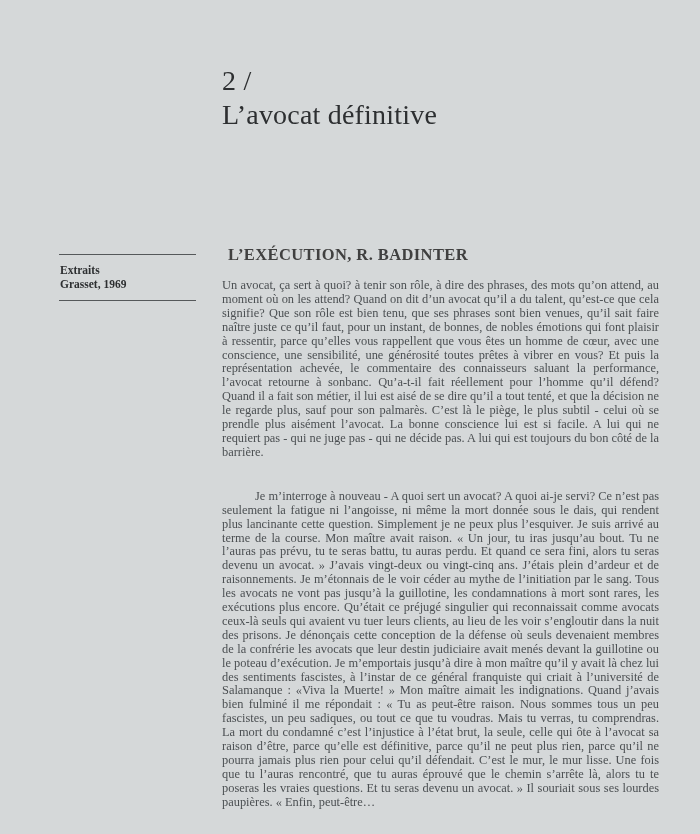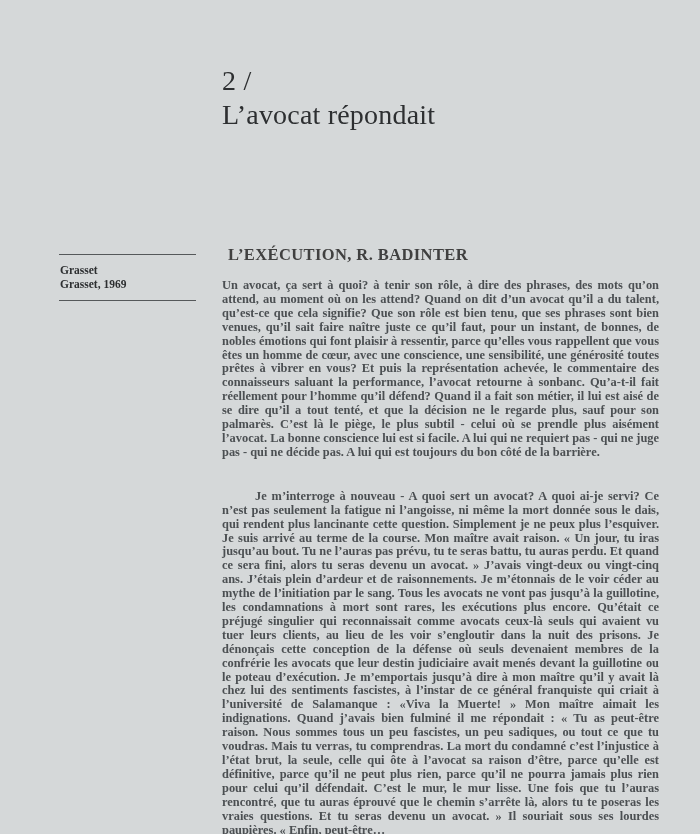--- a/index.html
+++ b/index.html
@@ -65,45 +65,44 @@
     font-weight: 700;
     letter-spacing: 0.4px;
   }
   .body-copy p {
     margin: 0;
     color: #4b4f52;
     font-size: 12.4px;
     line-height: 13.9px;
     text-align: justify;
     hyphens: auto;
-    font-weight: bold;
     -webkit-hyphens: auto;
   }
   .body-copy p.first {
     margin-top: 14px;
   }
   .body-copy p.indented {
     margin-top: 30px;
     text-indent: 33px;
   }
 </style>
 </head>
 <body>
 
 <div class="page" lang="fr">
 
   <div class="chapter">
     <div>2 /</div>
-    <div>L’avocat répondait</div>
+    <div>L’avocat définitive</div>
   </div>
 
   <div class="source-block">
     <hr class="rule">
     <div class="source-labels">
-      <div>Grasset</div>
+      <div>Extraits</div>
       <div>Grasset, 1969</div>
     </div>
     <hr class="rule">
   </div>
 
   <div class="main">
     <h1 class="section-title">L’EXÉCUTION, R. BADINTER</h1>
     <div class="body-copy">
       <p class="first">Un avocat, ça sert à quoi? à tenir son rôle, à dire des phrases, des mots qu’on attend, au moment où on les attend? Quand on dit d’un avocat qu’il a du talent, qu’est-ce que cela signifie? Que son rôle est bien tenu, que ses phrases sont bien venues, qu’il sait faire naître juste ce qu’il faut, pour un instant, de bonnes, de nobles émotions qui font plaisir à ressentir, parce qu’elles vous rappellent que vous êtes un homme de cœur, avec une conscience, une sensibilité, une générosité toutes prêtes à vibrer en vous? Et puis la représentation achevée, le commentaire des connaisseurs saluant la performance, l’avocat retourne à sonbanc. Qu’a-t-il fait réellement pour l’homme qu’il défend? Quand il a fait son métier, il lui est aisé de se dire qu’il a tout tenté, et que la décision ne le regarde plus, sauf pour son palmarès. C’est là le piège, le plus subtil - celui où se prendle plus aisément l’avocat. La bonne conscience lui est si facile. A lui qui ne requiert pas - qui ne juge pas - qui ne décide pas. A lui qui est toujours du bon côté de la barrière.</p>
       <p class="indented">Je m’interroge à nouveau - A quoi sert un avocat? A quoi ai-je servi? Ce n’est pas seulement la fatigue ni l’angoisse, ni même la mort donnée sous le dais, qui rendent plus lancinante cette question. Simplement je ne peux plus l’esquiver. Je suis arrivé au terme de la course. Mon maître avait raison. « Un jour, tu iras jusqu’au bout. Tu ne l’auras pas prévu, tu te seras battu, tu auras perdu. Et quand ce sera fini, alors tu seras devenu un avocat. » J’avais vingt-deux ou vingt-cinq ans. J’étais plein d’ardeur et de raisonnements. Je m’étonnais de le voir céder au mythe de l’initiation par le sang. Tous les avocats ne vont pas jusqu’à la guillotine, les condamnations à mort sont rares, les exécutions plus encore. Qu’était ce préjugé singulier qui reconnaissait comme avocats ceux-là seuls qui avaient vu tuer leurs clients, au lieu de les voir s’engloutir dans la nuit des prisons. Je dénonçais cette conception de la défense où seuls devenaient membres de la confrérie les avocats que leur destin judiciaire avait menés devant la guillotine ou le poteau d’exécution. Je m’emportais jusqu’à dire à mon maître qu’il y avait là chez lui des sentiments fascistes, à l’instar de ce général franquiste qui criait à l’université de Salamanque : «Viva la Muerte! » Mon maître aimait les indignations. Quand j’avais bien fulminé il me répondait : « Tu as peut-être raison. Nous sommes tous un peu fascistes, un peu sadiques, ou tout ce que tu voudras. Mais tu verras, tu comprendras. La mort du condamné c’est l’injustice à l’état brut, la seule, celle qui ôte à l’avocat sa raison d’être, parce qu’elle est définitive, parce qu’il ne peut plus rien, parce qu’il ne pourra jamais plus rien pour celui qu’il défendait. C’est le mur, le mur lisse. Une fois que tu l’auras rencontré, que tu auras éprouvé que le chemin s’arrête là, alors tu te poseras les vraies questions. Et tu seras devenu un avocat. » Il souriait sous ses lourdes paupières. « Enfin, peut-être…</p>

